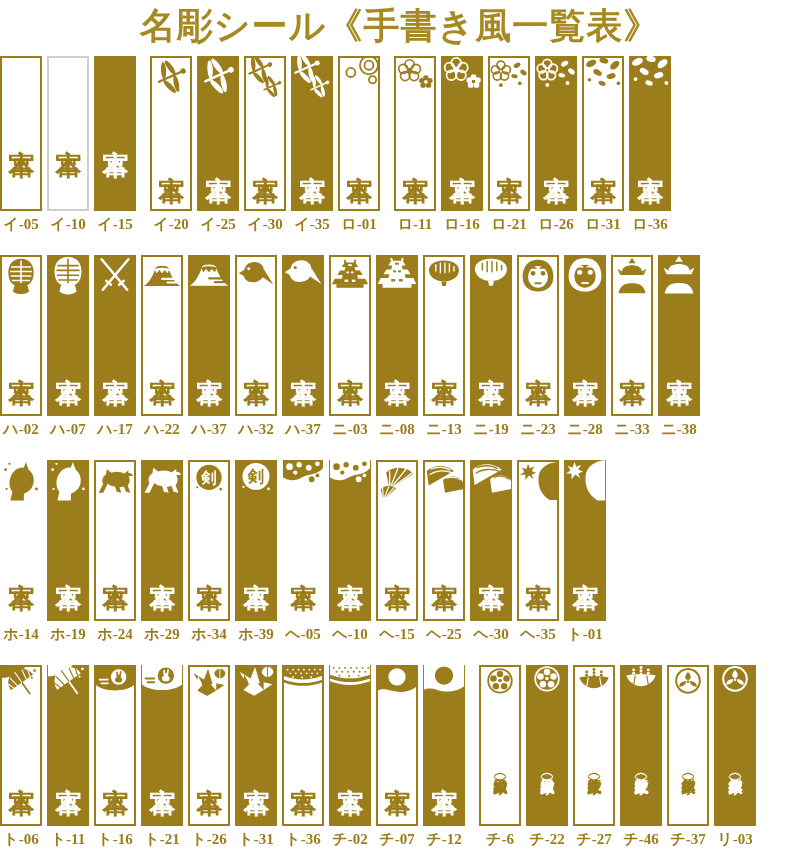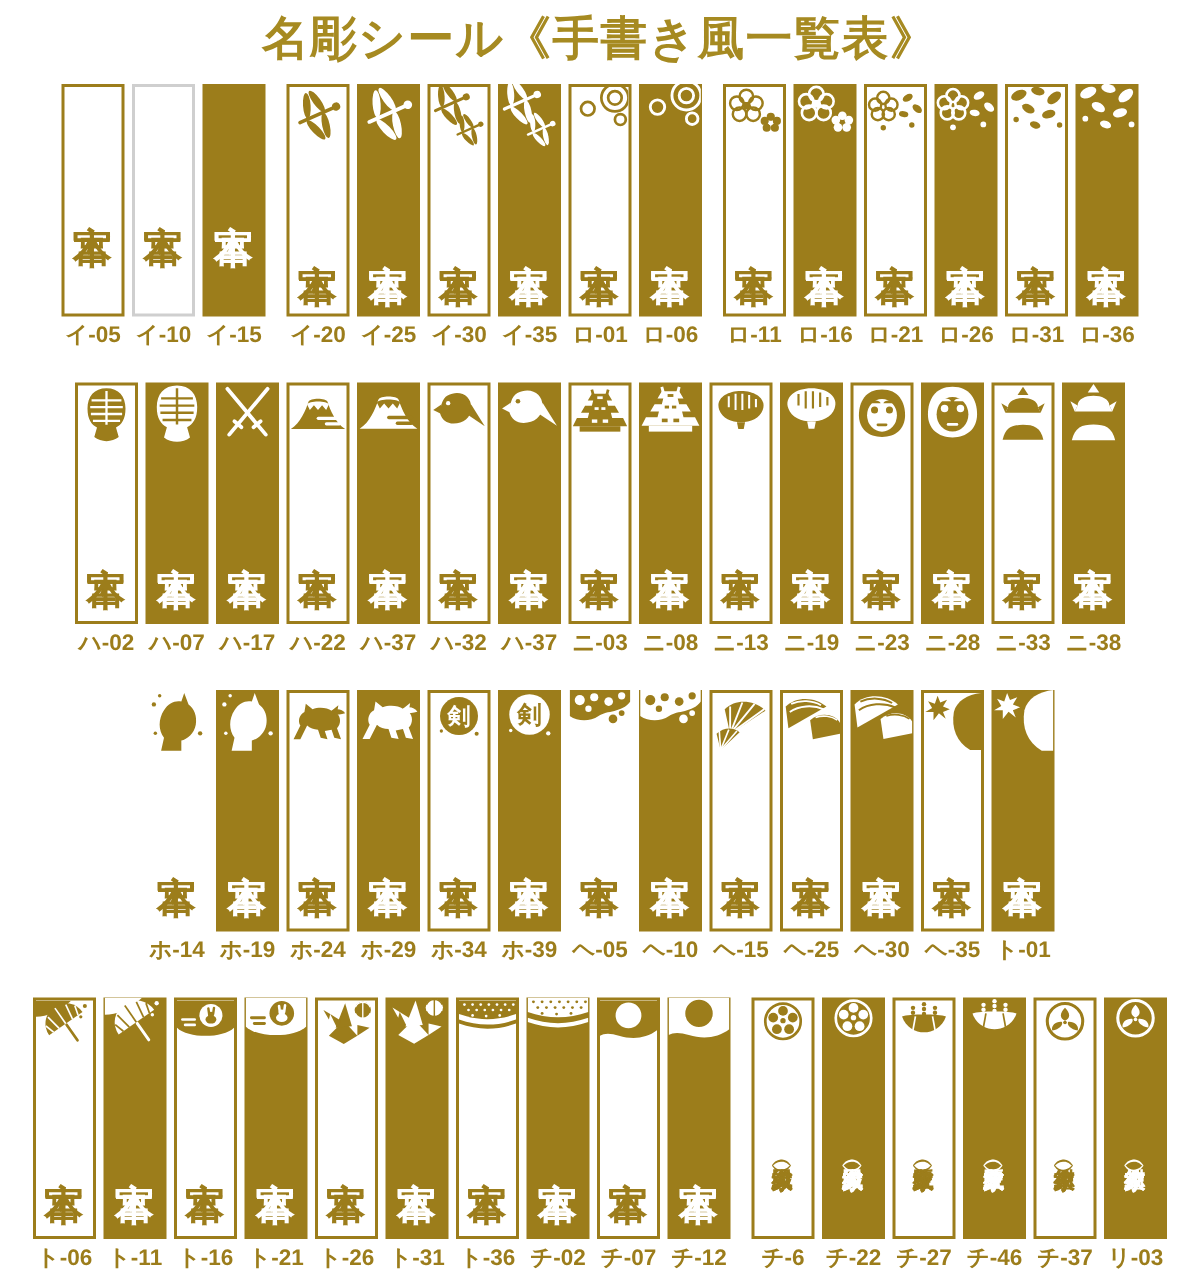--- a/index.html
+++ b/index.html
@@ -1,21 +1,21 @@
 <!DOCTYPE html>
 <html style="--gold: #9c7d1b; --title-gold: #a68a21; --frame-gray: #cfcfcf;"><head>
 <meta charset="utf-8">
 <style>
   html,body{margin:0;padding:0;width:800px;height:850px;background:#fff;overflow:hidden;
     font-family:"Liberation Sans","DejaVu Sans",sans-serif;}
   :root{--gold:#9c7d1b;--title-gold:#a68a21;--frame-gray:#cfcfcf;}
-  .title{margin:6px 0 10px;text-align:center;font-size:31px;font-weight:bold;
+  .title{margin:6px 0 10px;text-align:center;font-size:36px;font-weight:bold;
     color:var(--title-gold);letter-spacing:1px;line-height:40px;}
   #rows{width:800px;}
-  .row{display:flex;justify-content:center;gap:14px;margin-bottom:22px;}
+  .row{display:flex;gap:14px;margin-bottom:22px;font-family:Liberation Serif, serif;}
   .group{display:flex;gap:5px;}
   .cell{display:flex;flex-direction:column;align-items:center;}
   .strip{width:42px;box-sizing:border-box;display:flex;flex-direction:column;align-items:stretch;}
   .row1 .strip{height:155px;}
   .row2 .strip,.row3 .strip,.row4 .strip{height:161px;}
   .strip.light{background:#fff;color:var(--gold);--bg:#ffffff;border:2px solid var(--gold);}
   .strip.light.frame-gray{border-color:var(--frame-gray);}
   .strip.light.frame-none{border:none;}
   .strip.dark{background:var(--gold);color:#fff;--bg:var(--gold);border:none;}
   .motif{width:100%;height:52px;flex:0 0 auto;display:block;fill:currentColor;}
@@ -427,31 +427,20 @@
       <svg class="motif" viewBox="0 0 42 54" preserveAspectRatio="xMidYMin meet">
               <use href="#m-swirl" xlink:href="#m-swirl"></use>
             </svg>
       <div class="name-wrap">
         <div class="name">宮本</div>
       </div>
     </div>
     <div class="label">ロ-01</div>
   </div>
 
-  <div class="cell">
-    <div class="strip dark">
-      <svg class="motif" viewBox="0 0 42 54" preserveAspectRatio="xMidYMin meet">
-              <use href="#m-swirl" xlink:href="#m-swirl"></use>
-            </svg>
-      <div class="name-wrap">
-        <div class="name">宮本</div>
-      </div>
-    </div>
-    <div class="label">ロ-06</div>
-  </div>
 </div>
       <div class="group">
   <div class="cell">
     <div class="strip light">
       <svg class="motif" viewBox="0 0 42 54" preserveAspectRatio="xMidYMin meet">
               <use href="#m-plum" xlink:href="#m-plum"></use>
             </svg>
       <div class="name-wrap">
         <div class="name">宮本</div>
       </div>

